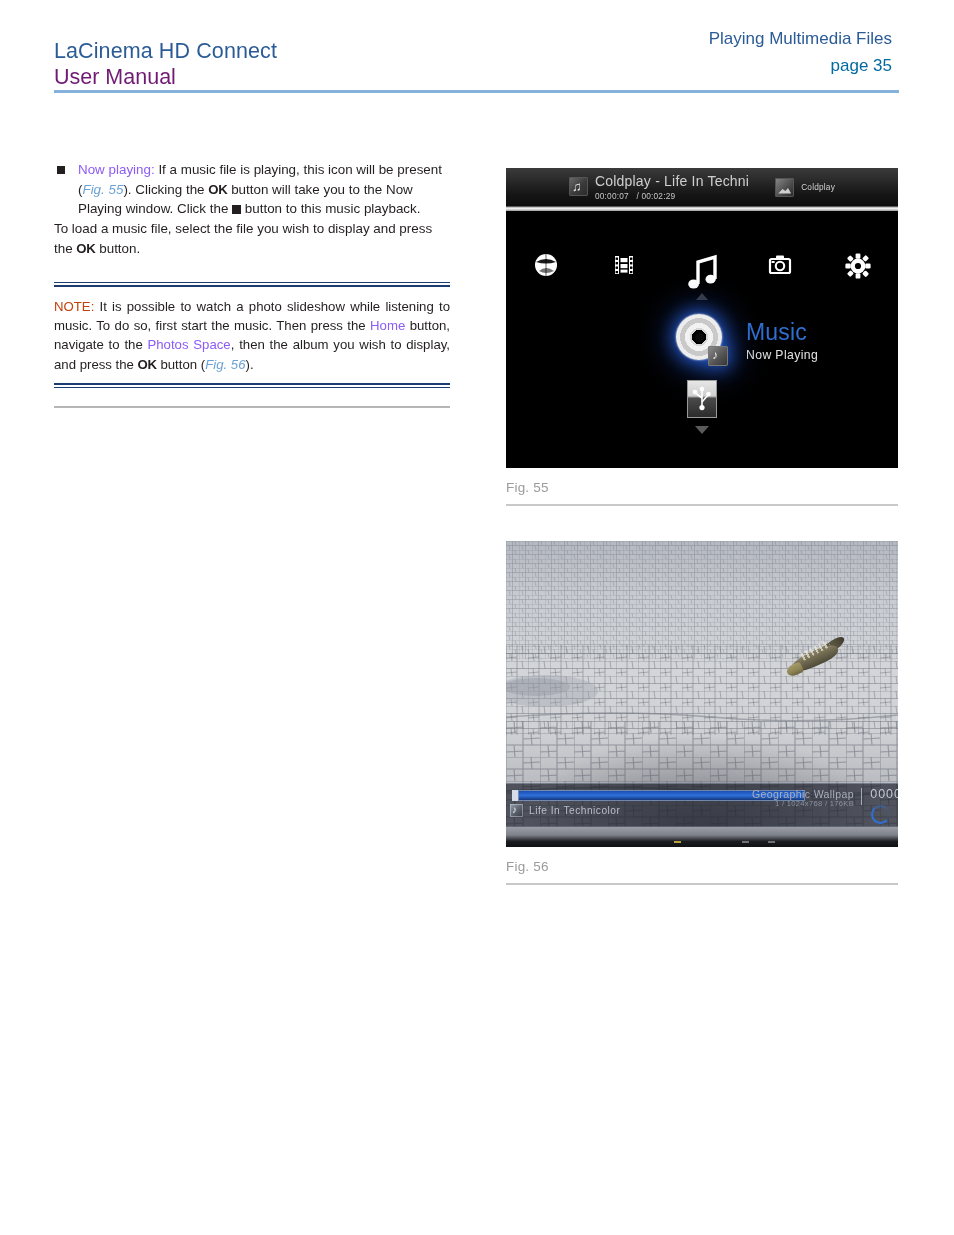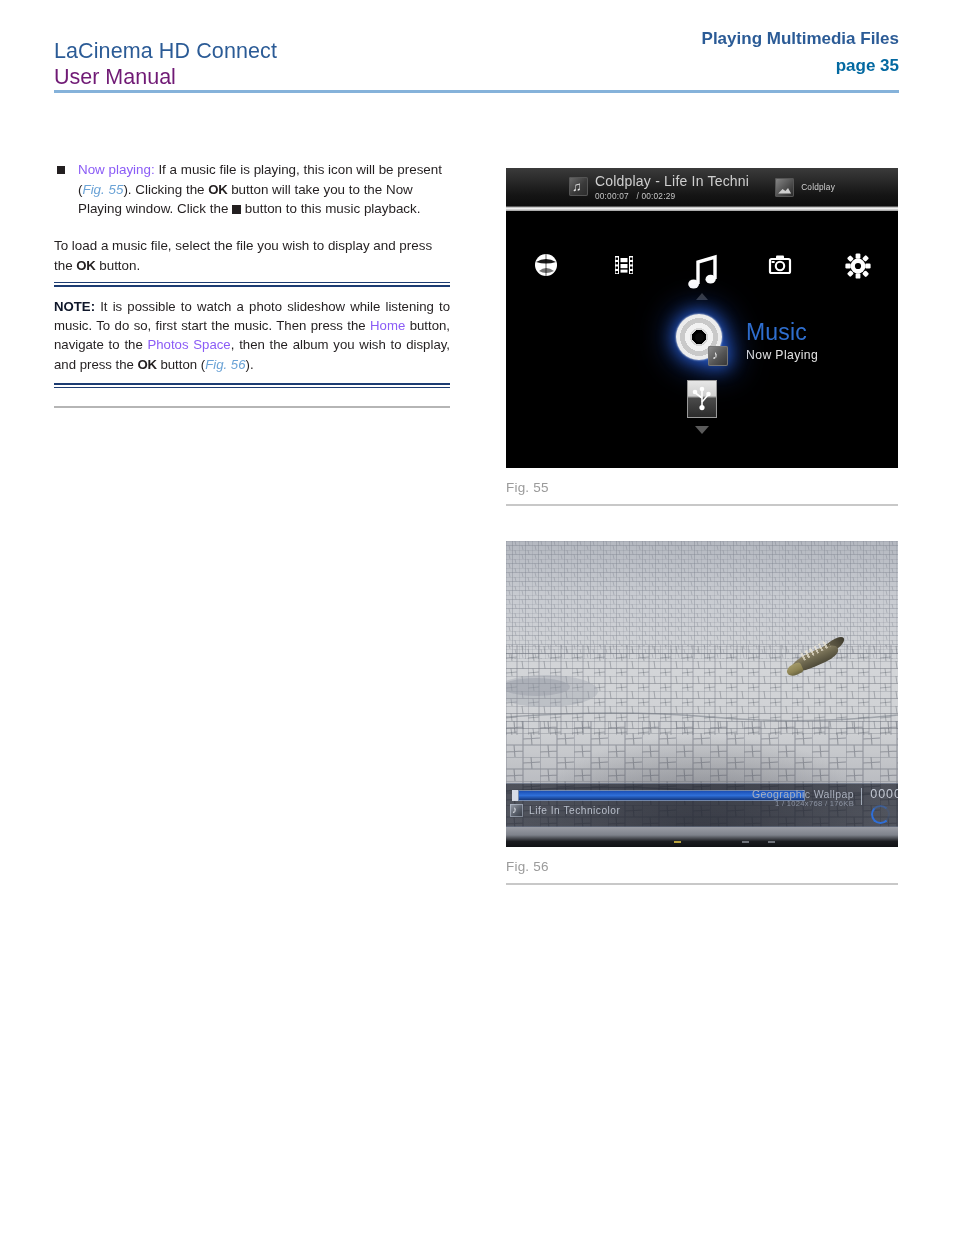--- a/index.html
+++ b/index.html
@@ -18,21 +18,21 @@
 
   
   .page-header {
     position: absolute;
     left: 54px;
     top: 26px;
     width: 845px;
     height: 66px;
   }
   .hdr-left { position: absolute; left: 0; top: 12px; }
-  .hdr-right { position: absolute; right: 0; top: 0; text-align: right; font-weight: bold; }
+  .hdr-right { position: absolute; right: 7px; top: 0; text-align: right; }
 
   .hdr-title {
     font-size: 21.5px;
     color: #2b5b96;
     letter-spacing: 0.1px;
     line-height: 26px;
     white-space: nowrap;
   }
   .hdr-sub {
     font-size: 21.5px;
@@ -92,21 +92,20 @@
     font-size: 13.2px;
   }
   .stopsq {
     display: inline-block;
     width: 9px;
     height: 9px;
     background: #231f20;
     vertical-align: -1px;
   }
   .para {
-    margin-top: 17px;
     font-size: 13.4px;
     line-height: 19.7px;
   }
 
   
   .note-box {
     position: absolute;
     left: 54px;
     top: 282px;
     width: 396px;
@@ -122,21 +121,21 @@
     height: 2px;
     background: #1d3c72;
   }
   .note-body {
     padding: 10px 0 9px 0;
     font-size: 13.2px;
     line-height: 19.2px;
     text-align: justify;
     color: #231f20;
   }
-  .note-label { font-weight: bold; color: #0f172a; }
+  .note-label { font-weight: normal; color: #c2410c; }
   .note-rule-bot {
     width: 100%;
     height: 2px;
     background: #1d3c72;
     margin-bottom: 2px;
   }
   .note-rule-bot2 {
     width: 100%;
     height: 1px;
     background: #1d3c72;

